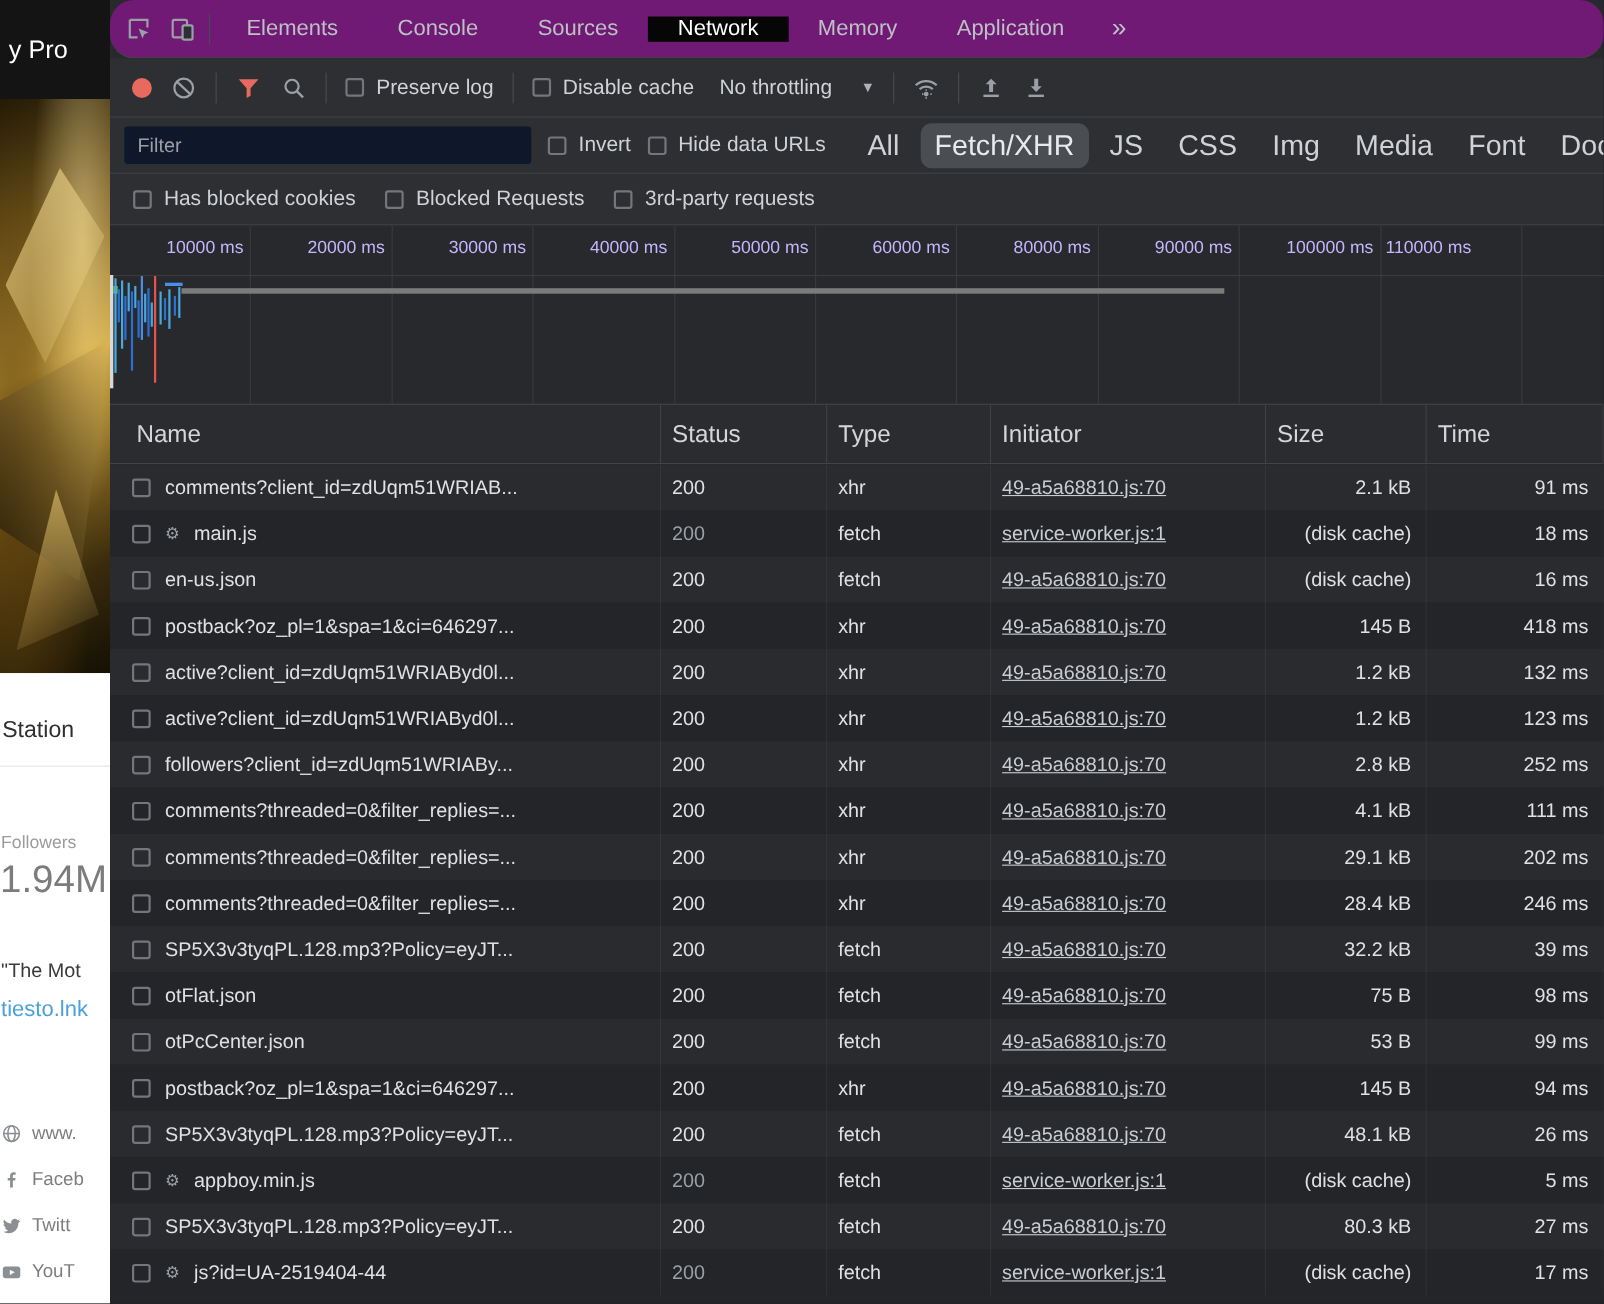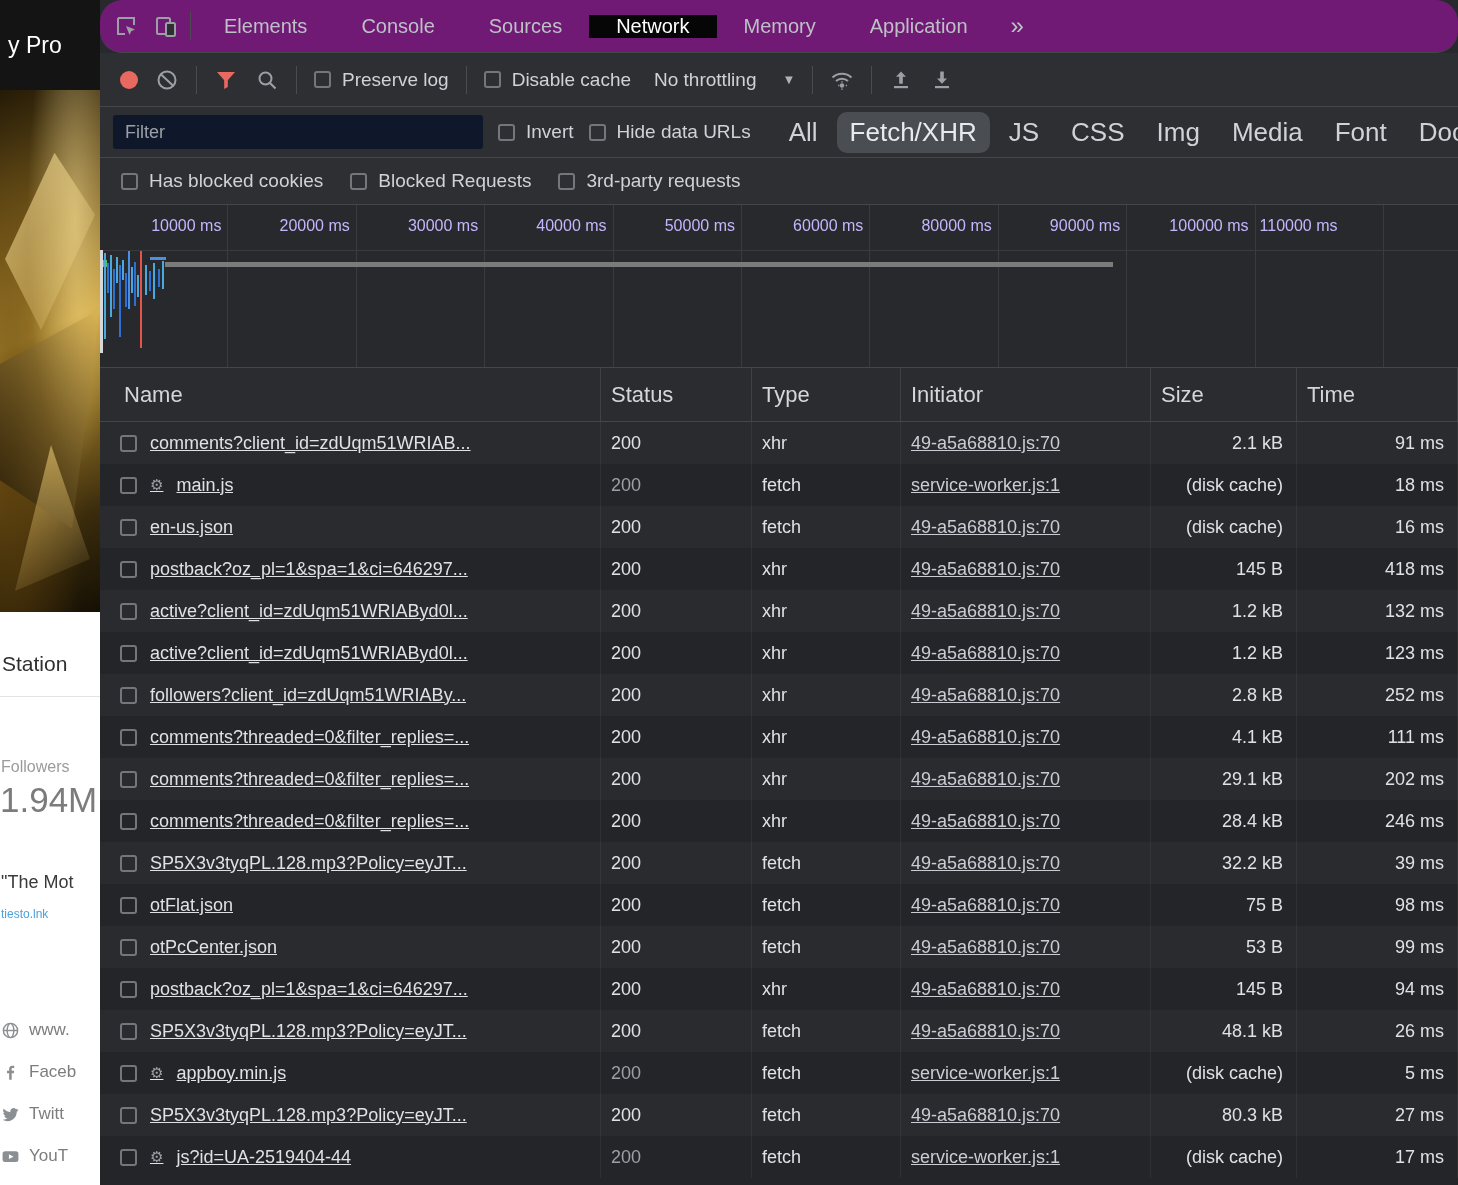--- a/index.html
+++ b/index.html
@@ -20,21 +20,21 @@
   .f1 { left:5%; top:12%; width:90%; height:34%; background:linear-gradient(120deg, rgba(255,228,150,.75), rgba(120,90,20,0)); clip-path:polygon(0 60%, 55% 0, 100% 35%, 40% 100%); }
   .f2 { left:0; top:42%; width:100%; height:42%; background:linear-gradient(60deg, rgba(35,24,5,.85), rgba(226,186,88,.55)); clip-path:polygon(0 25%, 100% 0, 72% 100%, 0 78%); }
   .f3 { left:15%; top:68%; width:75%; height:28%; background:linear-gradient(150deg, rgba(255,218,125,.6), rgba(0,0,0,0)); clip-path:polygon(0 100%, 48% 0, 100% 78%); }
 
   .page-body { position:relative; flex:1; background:#fff; color:#333; overflow:hidden; }
   .station { position:absolute; top:40px; left:2px; font-size:21px; color:#2f2f2f; white-space:nowrap; }
   .page-divider { position:absolute; top:84px; left:0; width:100%; height:1px; background:#e3e3e3; }
   .followers-label { position:absolute; top:146px; left:1px; font-size:16px; color:#9b9b9b; white-space:nowrap; }
   .followers-count { position:absolute; top:168px; left:0; font-size:35px; color:#7c7c7c; white-space:nowrap; }
   .quote { position:absolute; top:260px; left:1px; font-size:18px; color:#3a3a3a; white-space:nowrap; }
-  .page-link { position:absolute; top:295px; left:1px; font-size:12px; color:#4aa0dc; white-space:nowrap; text-decoration:none; cursor:pointer; }
+  .page-link { position:absolute; top:295px; left:1px; font-size:20px; color:#4aa0dc; white-space:nowrap; text-decoration:none; cursor:pointer; }
   .social { position:absolute; top:386px; left:1px; list-style:none; }
   .social li { height:42px; display:flex; align-items:flex-end; gap:9px; white-space:nowrap; }
   .social .sicon { display:flex; }
   .social svg { width:19px; height:19px; flex:none; }
   .social .label { font-size:17px; color:#7d7d7d; }
 
   
   .devtools { width:1358px; flex:none; display:flex; flex-direction:column; background:#28292c; color:#dfe1e5; overflow:hidden; }
 
   .tabbar { height:53px; flex:none; display:flex; align-items:center; background:#701a75; border-bottom:1px solid #45464a;border-radius:22px; }
@@ -74,21 +74,21 @@
   .mark { position:absolute; }
 
   .table-header { height:54px; flex:none; display:grid; grid-template-columns:501px 151px 149px 250px 146px 161px; background:#2b2c30; border-bottom:1px solid #45464a; }
   .th { display:flex; align-items:center; font-size:22px; color:#d4d6da; padding-left:10px; border-right:1px solid #404145; overflow:hidden; white-space:nowrap; }
   .th.name { padding-left:24px; }
   .table-body { flex:1; overflow:hidden; background:#242528; }
   .row { height:42px; display:grid; grid-template-columns:501px 151px 149px 250px 146px 161px; font-size:18px; }
   .row:nth-child(odd) { background:#2a2b2f; }
   .row:nth-child(even) { background:#242528; }
   .cell { display:flex; align-items:center; padding-left:10px; border-right:1px solid rgba(255,255,255,.055); overflow:hidden; white-space:nowrap; }
-  .cell.name { padding-left:20px; gap:13px;text-decoration:underline; }
+  .cell.name { padding-left:20px; gap:13px; }
   .cell.right { justify-content:flex-end; padding-right:13px; padding-left:4px; }
   .gear { color:#9aa0a6; font-size:15px; flex:none; }
   .req-name { overflow:hidden; }
   .dim { color:#9aa0a6; }
   .initiator-link { color:#c9cdd3; text-decoration:underline; cursor:pointer; }
 </style>
 </head>
 <body>
 
 <div class="screen">

